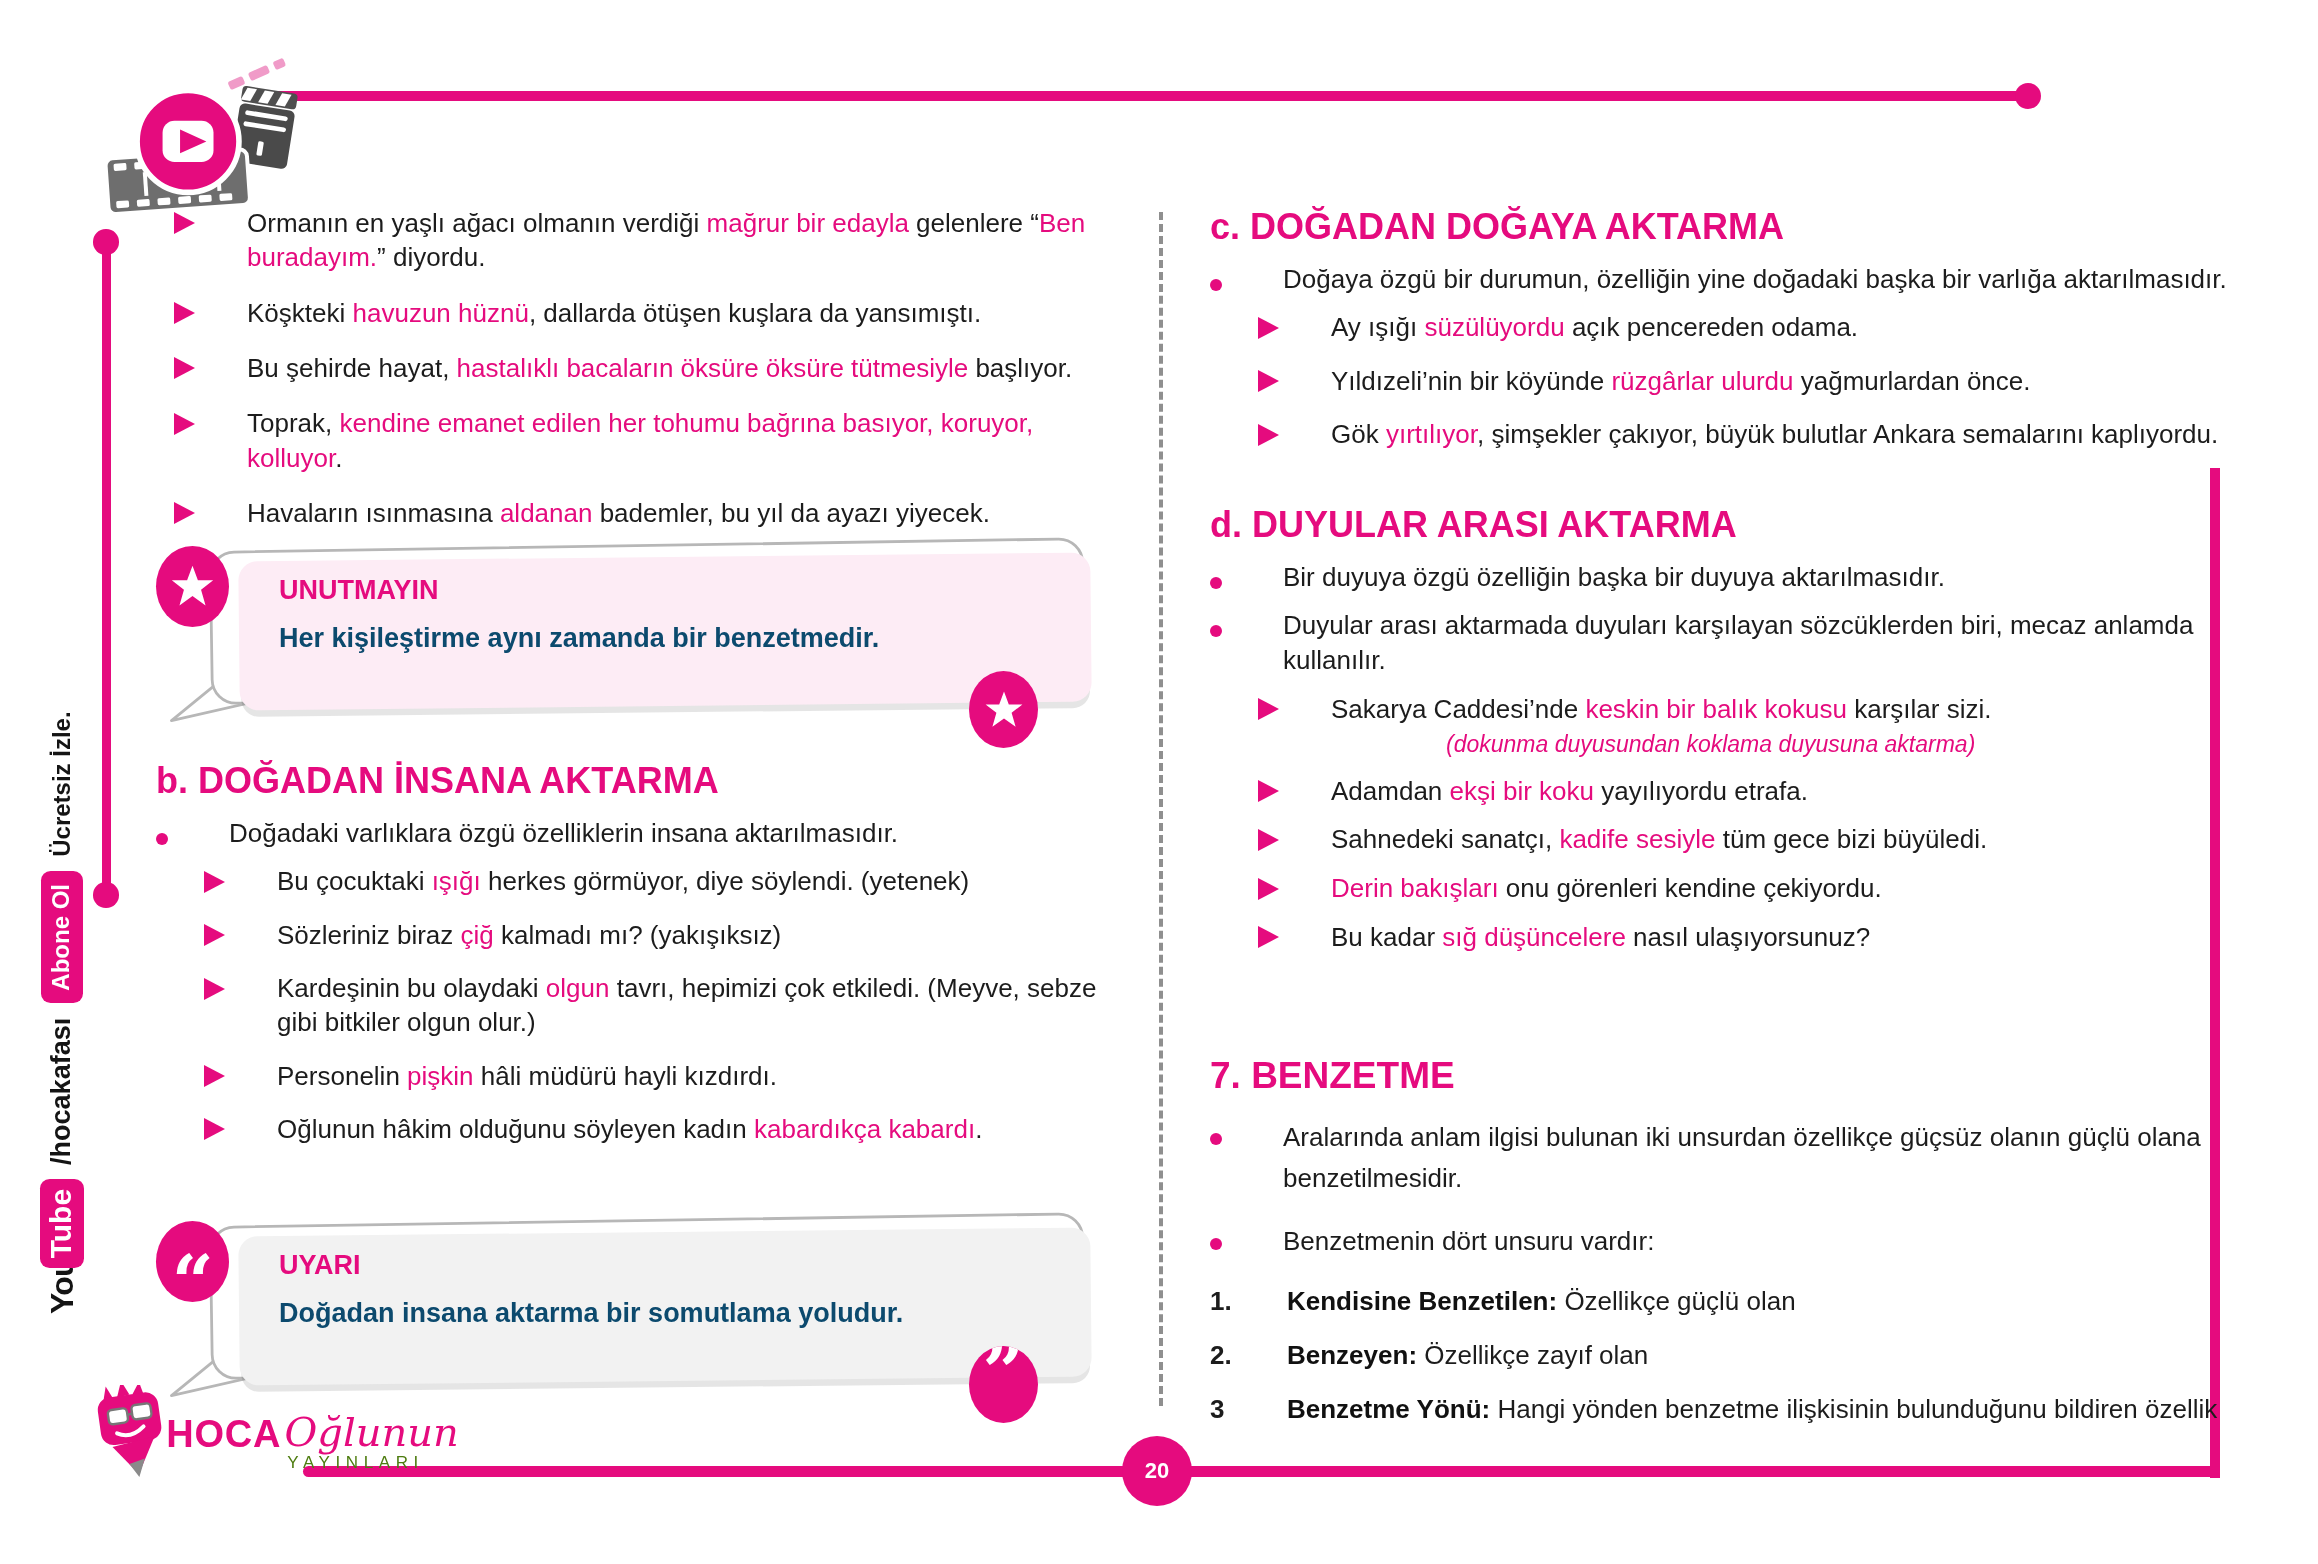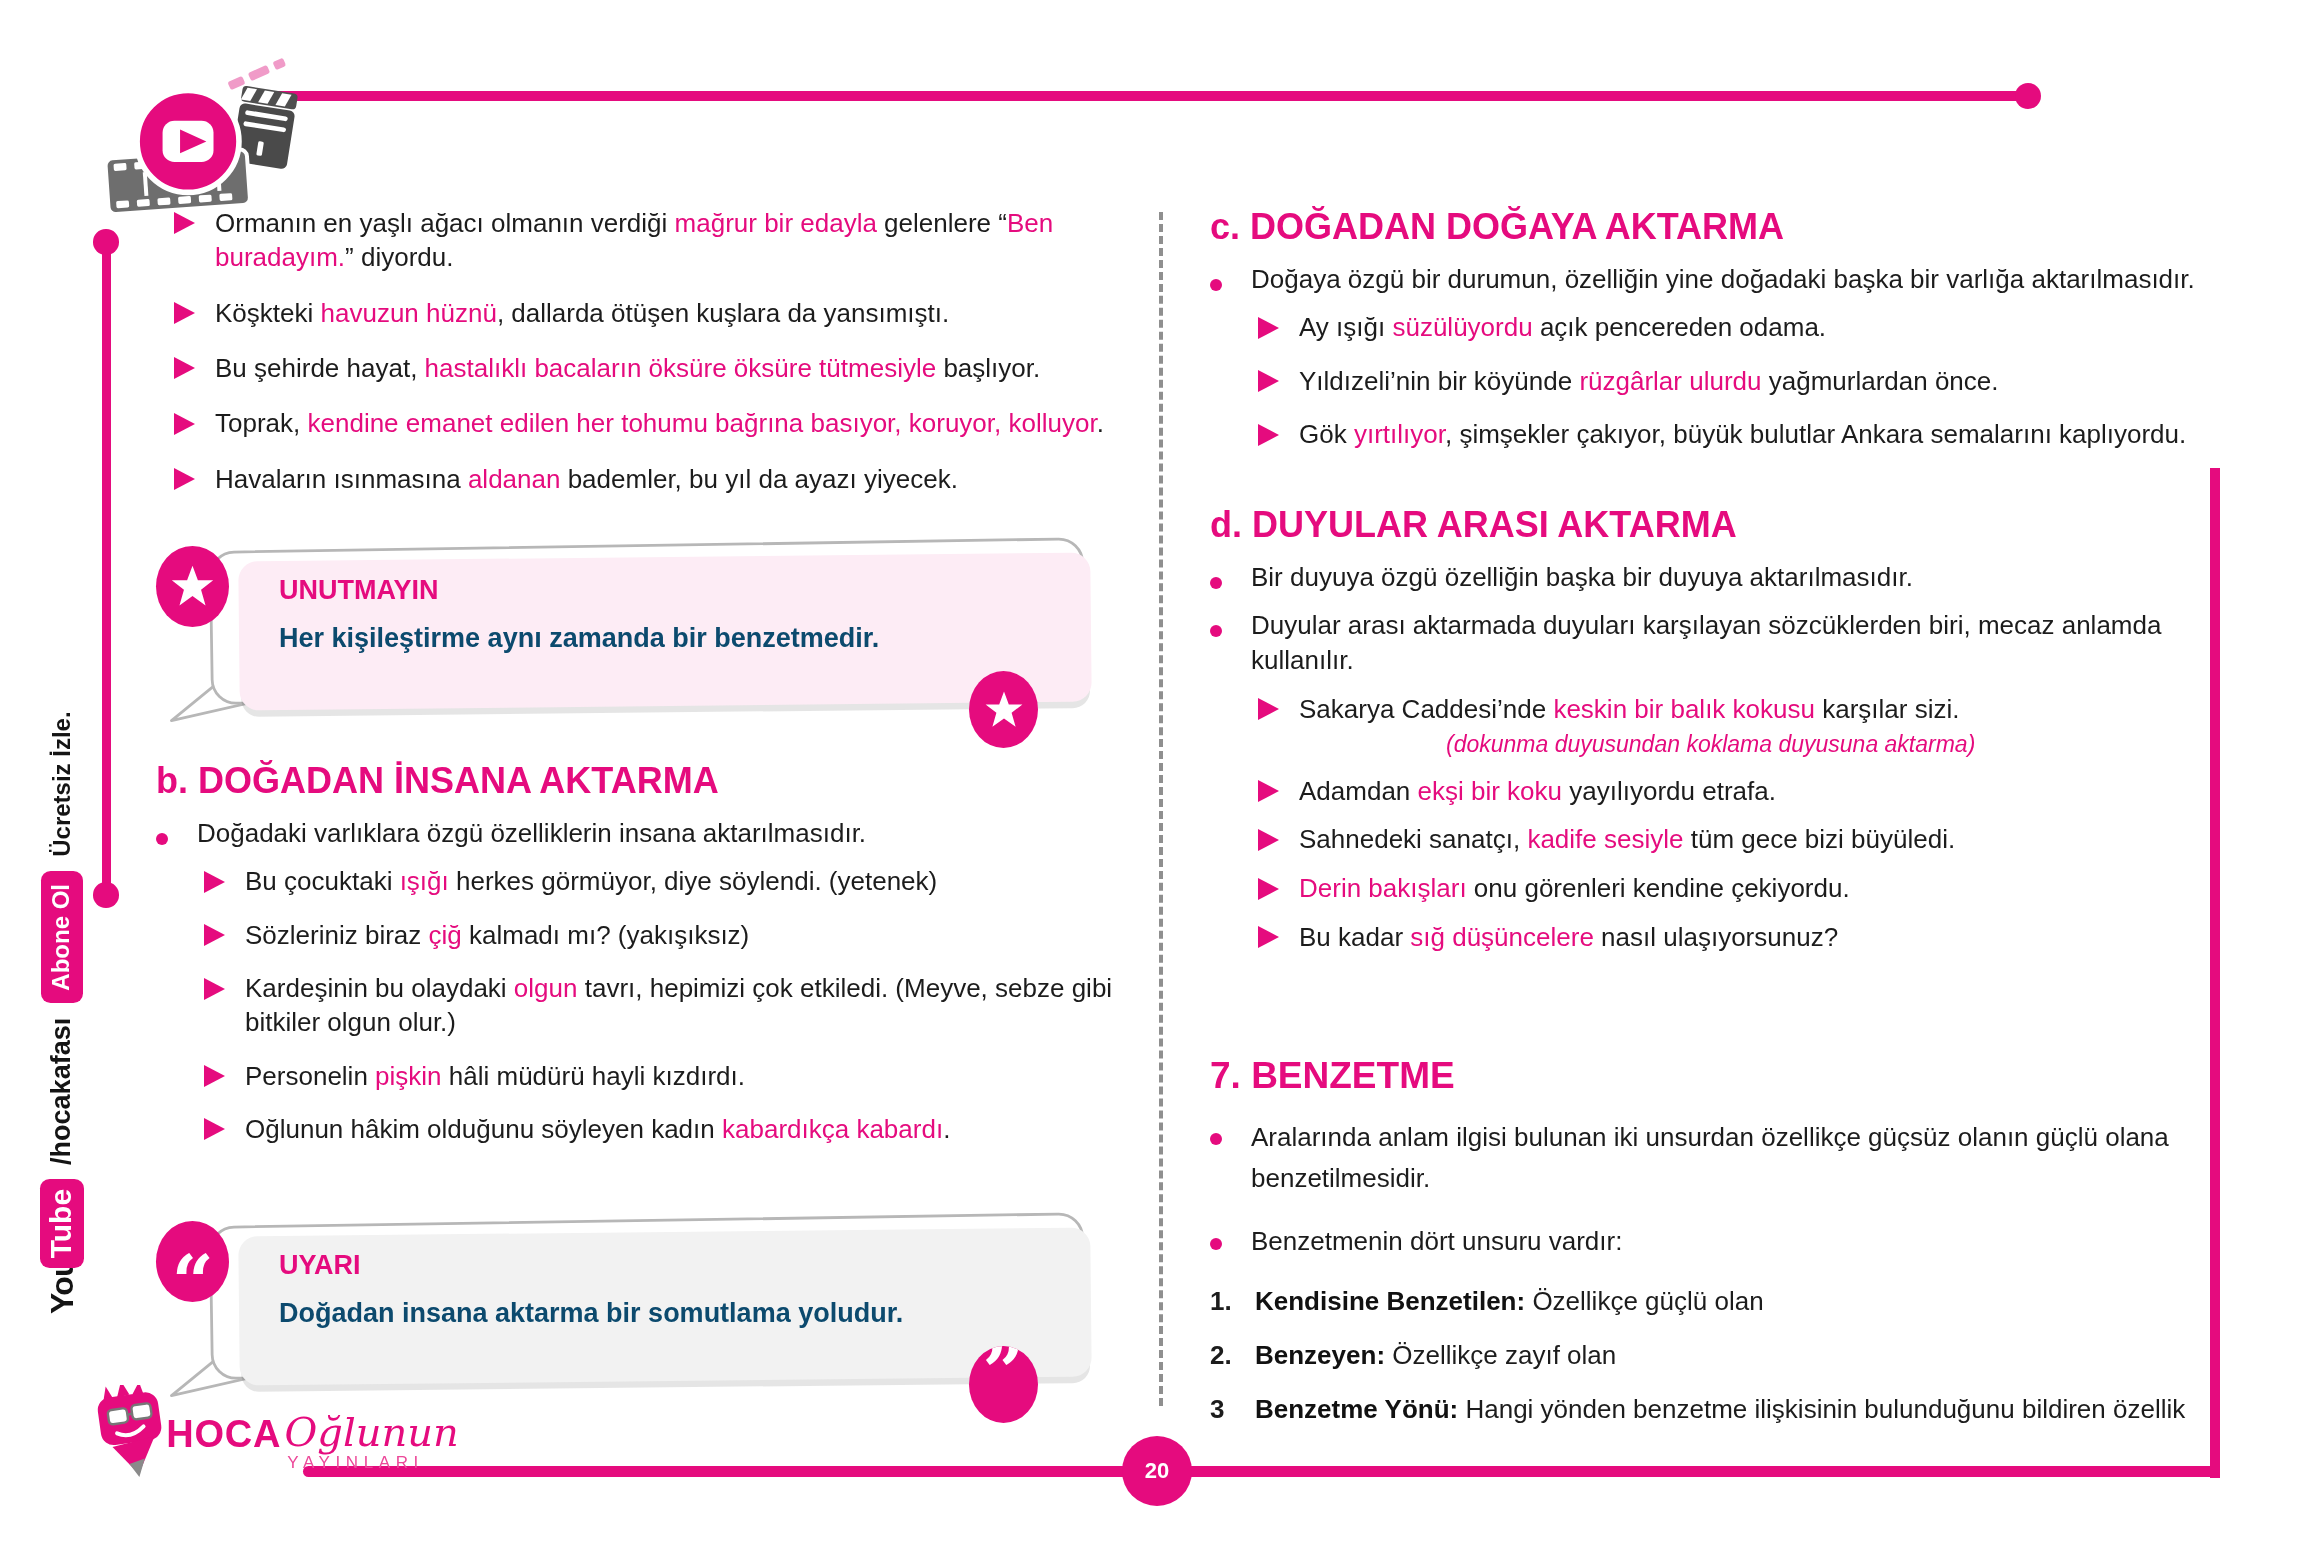--- a/index.html
+++ b/index.html
@@ -15,21 +15,21 @@
   .left-rule-dot-bottom{position:absolute;left:93px;top:882px;width:25.5px;height:25.5px;border-radius:50%;background:var(--accent);}
   .bottom-rule{position:absolute;left:303px;top:1466px;width:1915px;height:11.2px;background:var(--accent);border-radius:6.4px 0 0 6.4px;}
   .right-rule{position:absolute;left:2210px;top:468px;width:9.6px;height:1010px;background:var(--accent);}
   .divider{position:absolute;left:1159px;top:212px;height:1194px;width:0;border-left:4.8px dashed #8f8f8f;}
   .page-circle{position:absolute;left:1122px;top:1436px;width:70px;height:70px;border-radius:50%;background:var(--accent);
                color:#fff;font-weight:700;font-size:22px;display:flex;align-items:center;justify-content:center;z-index:3;}
 
   
   .list{display:block;}
   .item{margin-bottom:19px;}
-  .row{display:flex;align-items:flex-start;}
+  .row{display:flex;align-items:flex-start;gap:32px;}
   .marker{flex:0 0 41px;padding-top:6.4px;}
   .tri{display:block;width:0;height:0;border-left:21.5px solid var(--accent);
        border-top:11.2px solid transparent;border-bottom:11.2px solid transparent;}
   .dot{display:block;width:12px;height:12px;border-radius:50%;background:var(--accent);margin-top:10.4px;}
   .num{flex:0 0 45px;font-weight:700;}
   .txt{flex:1;}
   .seg-k{color:var(--ink);}
   .seg-p{color:var(--accent);}
   .seg-b{color:#111;font-weight:700;}
   .note{font-style:italic;color:var(--accent);font-size:23px;padding:3.2px 0 0 188px;}
@@ -78,21 +78,21 @@
   .sb-handle{font-size:27px;}
   .sb-subscribe{background:var(--accent);color:#fff;font-size:24px;border-radius:9.6px;padding:4px 12.8px 6.4px;}
   .sb-free{font-size:24px;}
 
   
   .logo{position:absolute;left:83px;top:1385px;display:flex;align-items:flex-start;z-index:2;}
   .logo-text{margin:21px 0 0 -12.8px;}
   .logo-row1{display:flex;align-items:flex-end;}
   .logo-hoca{color:var(--accent);font-weight:800;font-size:38px;letter-spacing:0.8px;}
   .logo-kafasi{color:var(--accent);font-family:"DejaVu Serif",serif;font-style:italic;font-size:40px;margin-left:3.2px;}
-  .logo-yayinlari{color:#ec4899;font-size:17px;letter-spacing:5.6px;margin:-6.4px 0 0 121px;}
+  .logo-yayinlari{color:#4d7c0f;font-size:17px;letter-spacing:5.6px;margin:-6.4px 0 0 121px;}
 
   .icon-abs{position:absolute;}
 </style>
 </head>
 <body>
 
 <div class="page">
 
   <div class="top-rule"></div>
   <div class="top-rule-dot"></div>

